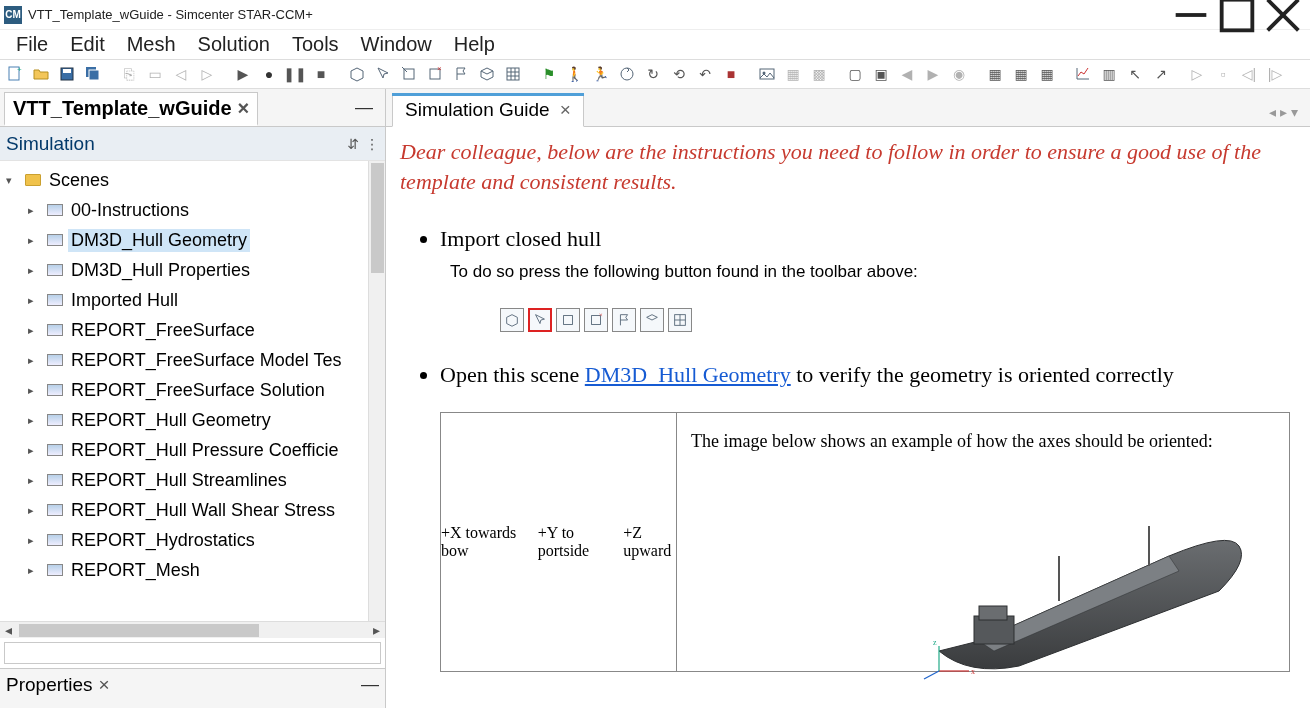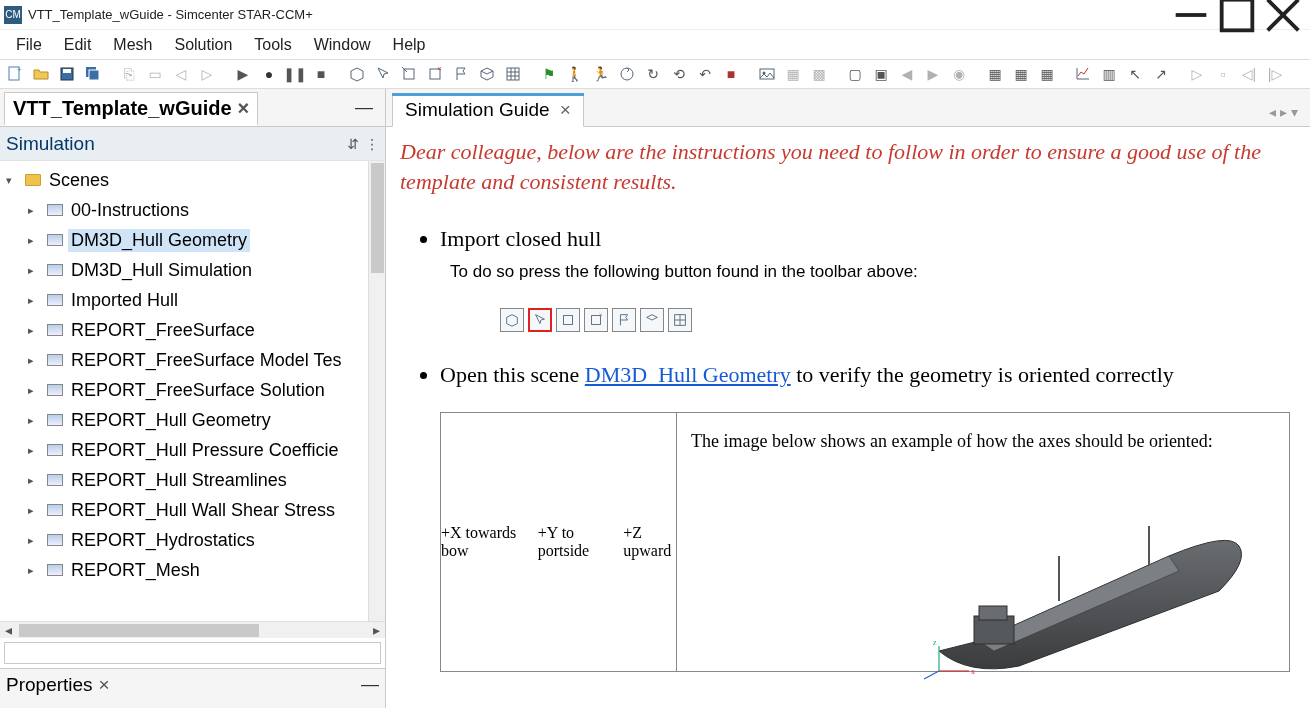--- a/index.html
+++ b/index.html
@@ -21,40 +21,40 @@
   align-items: center;
   padding: 0 4px;
   background: #fff;
   border-bottom: 1px solid #eee;
 }
 .titlebar .app-icon {
   width: 18px; height: 18px;
   background: #2d5c7f;
   color: #fff;
   font-size: 10px;
-  font-weight: normal;
+  font-weight: bold;
   display: flex; align-items: center; justify-content: center;
   margin-right: 6px;
 }
 .titlebar .title { font-size: 13px; color: #222; }
 .titlebar .winbtns { margin-left: auto; display: flex; gap: 0; }
 .titlebar .winbtn {
   width: 46px; height: 30px;
   display: flex; align-items: center; justify-content: center;
   color: #222;
 }
 
 .menubar {
   height: 29px;
   display: flex; align-items: center;
   padding: 0 6px; gap: 2px;
 }
 .menubar .menu {
   padding: 3px 10px;
-  font-size: 16px;
+  font-size: 20px;
   color: #222;
 }
 
 .toolbar {
   height: 30px;
   display: flex; align-items: center;
   padding: 0 4px; gap: 4px;
   border-top: 1px solid #ddd;
   border-bottom: 1px solid #ddd;
 }
@@ -396,21 +396,21 @@
             <span class="icon">
               <span class="scene-ic"></span>
             </span>
             <span class="label">DM3D_Hull Geometry</span>
           </div>
         <div class="tree-row">
             <span class="arrow">▸</span>
             <span class="icon">
               <span class="scene-ic"></span>
             </span>
-            <span class="label">DM3D_Hull Simulation</span>
+            <span class="label">DM3D_Hull Properties</span>
           </div>
         <div class="tree-row">
             <span class="arrow">▸</span>
             <span class="icon">
               <span class="scene-ic"></span>
             </span>
             <span class="label">Imported Hull</span>
           </div>
         <div class="tree-row">
             <span class="arrow">▸</span>

